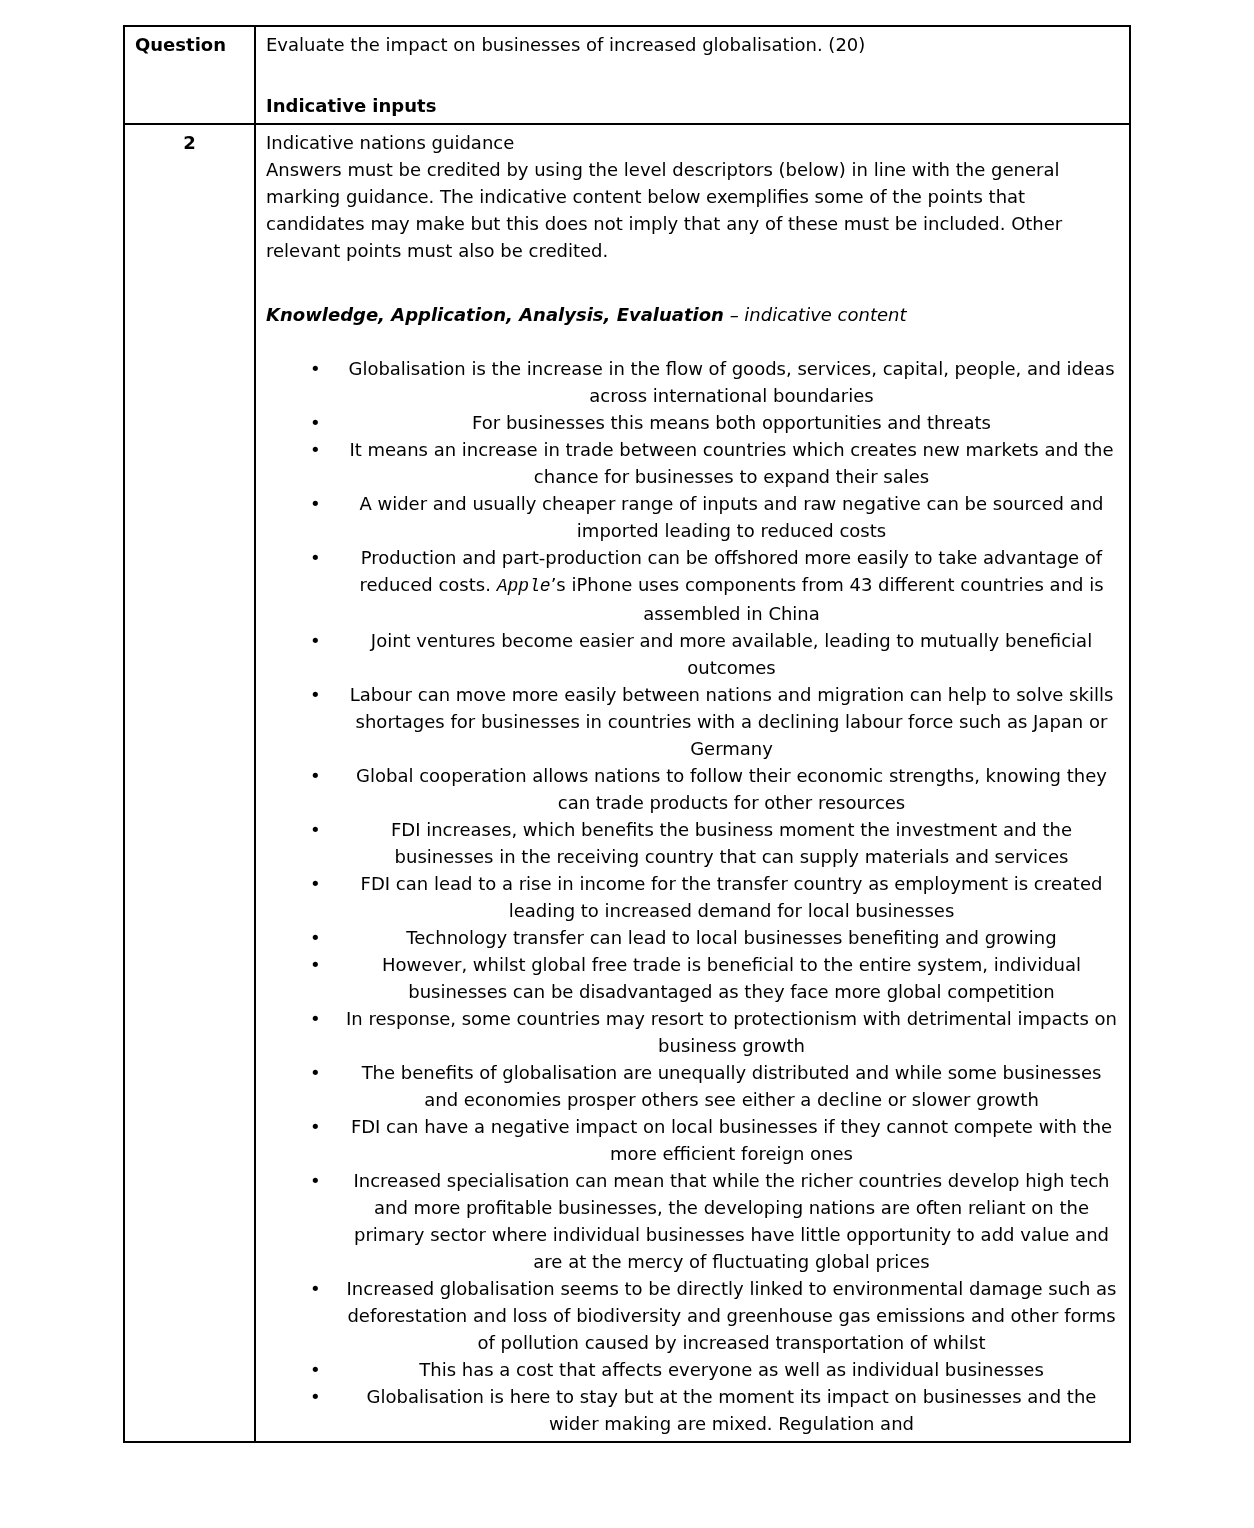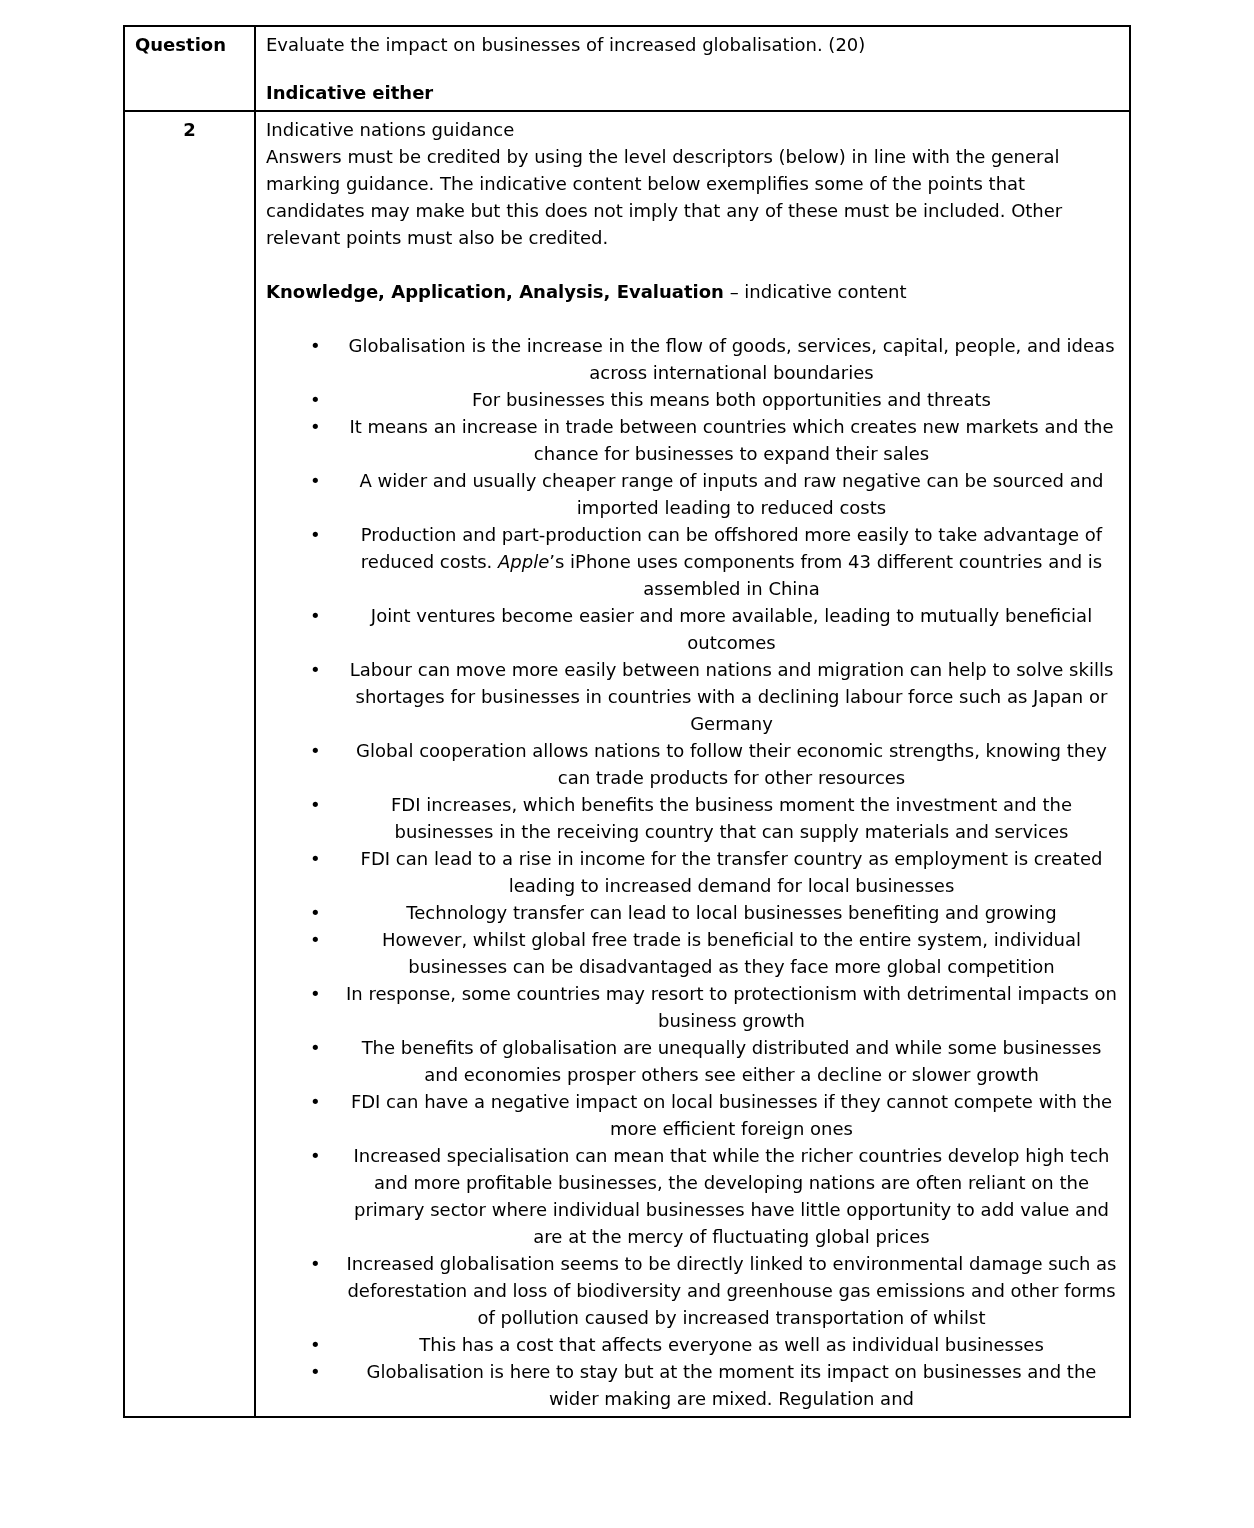--- a/index.html
+++ b/index.html
@@ -25,58 +25,58 @@
   }
   table.ms td {
     border: 2px solid #000000;
     vertical-align: top;
     padding: 4px 10px;
   }
   .header-label-cell { padding-left: 12px; }
   .num-cell { text-align: center; padding-top: 5px; }
   .bold { font-weight: bold; }
   p { margin: 0; }
-  .qtext { margin-bottom: 21px; }
+  .qtext { margin-bottom: 34px; }
   .body-cell { padding: 30px 14px 24px 12px; }
-  .section-heading { margin-top: 27px; }
+  .section-heading { margin-top: 37px; font-style: italic; }
   ul.bullets {
     margin: 27px 0 0 0;
     padding: 0;
     list-style: none;
   }
   ul.bullets li {
     position: relative;
     padding-left: 78px;
     text-align: center;
   }
   ul.bullets li::before {
     content: "\2022";
     position: absolute;
     left: 44px;
     top: 0;
   }
-  em { font-style: italic; }
+  em { font-style: italic; font-family: Liberation Mono, monospace; }
 </style>
 </head>
 <body>
 
 <div class="page">
   <table class="ms">
     <colgroup>
       <col style="width:131px">
       <col>
     </colgroup>
     <tbody>
         <tr>
       <td class="header-label-cell">
         <span class="bold">Question</span>
       </td>
       <td>
         <p class="qtext">Evaluate the impact on businesses of increased globalisation. (20)</p>
-        <p class="bold">Indicative either</p>
+        <p class="bold">Indicative inputs</p>
       </td>
     </tr>
     <tr>
       <td class="num-cell">
         <span class="bold">2</span>
       </td>
       <td class="body-cell">
         <p>Indicative nations guidance</p>
         <p>Answers must be credited by using the level descriptors (below) in line with the general marking guidance. The indicative content below exemplifies some of the points that candidates may make but this does not imply that any of these must be included. Other relevant points must also be credited.</p>
         <p class="section-heading">

